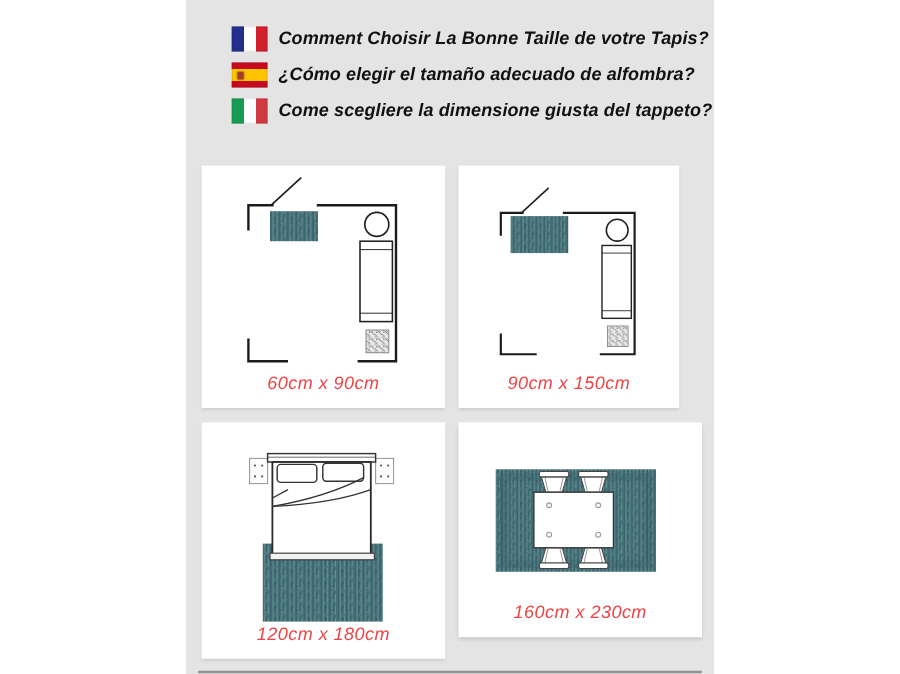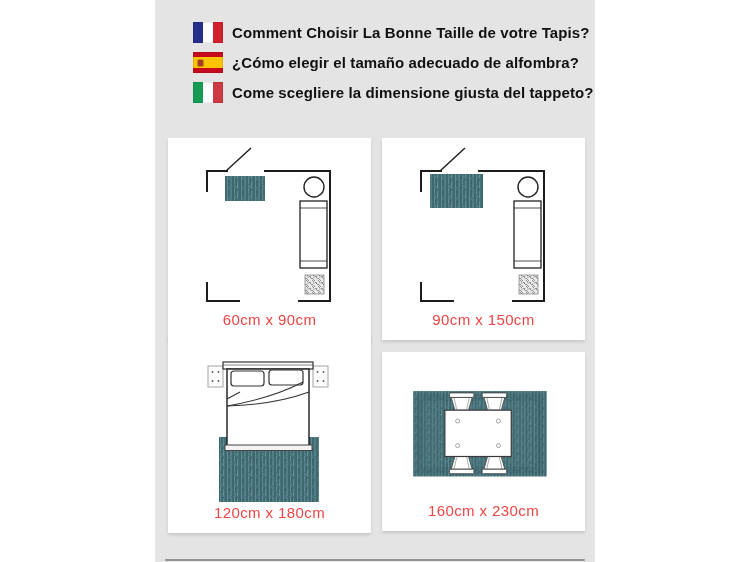--- a/index.html
+++ b/index.html
@@ -4,40 +4,40 @@
 <style>
   :root{
     --canvas-bg:#e4e4e4; --panel-bg:#ffffff; --rug-base:#47737b;
     --rug-dark:#2c535a; --rug-light:#8aabb0; --line:#1c1c1c; --text:#111111;
   }
   *{margin:0;padding:0;box-sizing:border-box;}
   html,body{background:#ffffff;}
   body{width:750px;height:562px;position:relative;overflow:hidden;
        font-family:"Liberation Sans",sans-serif;}
   .content{position:absolute;left:155px;top:0;width:440px;height:562px;
-           background:var(--canvas-bg);}
+           background:var(--canvas-bg);font-style:italic;}
   
   .header{position:absolute;left:38px;top:22px;}
   .header-row{display:flex;align-items:center;height:21px;margin-bottom:9px;}
   .flag{width:30px;height:21px;flex:0 0 30px;margin-right:9px;position:relative;
         box-shadow:0 0 0 1px rgba(0,0,0,0.08) inset;}
   .flag-fr{background:linear-gradient(to right,#232f8b 0 33.4%,#ffffff 33.4% 66.6%,#d0202e 66.6% 100%);}
   .flag-es{background:linear-gradient(to bottom,#c60b1e 0 26%,#ffc400 26% 74%,#c60b1e 74% 100%);}
   .flag-es .emblem{position:absolute;left:5px;top:8px;width:5px;height:6px;
         background:#a63b2a;border-radius:1px;box-shadow:0 0 0 1px rgba(120,60,20,.4);}
   .flag-it{background:linear-gradient(to right,#169b54 0 33.4%,#ffffff 33.4% 66.6%,#cd3a43 66.6% 100%);}
   .flag-de{background:linear-gradient(to bottom,#151515 0 33.4%,#da1111 33.4% 66.6%,#ffce00 66.6% 100%);}
   .header-text{font-size:15px;font-weight:bold;color:var(--text);
                letter-spacing:0.1px;white-space:nowrap;}
   
   .panel{position:absolute;background:var(--panel-bg);
          box-shadow:0 2px 3px rgba(0,0,0,0.13);}
   .panel-tl{left:13px;top:138px;width:203px;height:202px;}
-  .panel-tr{left:227px;top:138px;width:203px;height:202px;padding-left:33px;}
-  .panel-bl{left:13px;top:336px;width:203px;height:197px;}
+  .panel-tr{left:227px;top:138px;width:184px;height:202px;padding-left:33px;}
+  .panel-bl{left:13px;top:352px;width:203px;height:197px;}
   .panel-br{left:227px;top:352px;width:203px;height:179px;}
   .panel svg{position:absolute;left:0;top:0;width:100%;height:100%;display:block;}
   .panel-label{position:absolute;left:0;right:0;bottom:12px;text-align:center;
                font-size:15px;letter-spacing:0.4px;color:#ef4444;}
   .bottom-divider{position:absolute;left:10px;right:10px;bottom:1px;height:2px;
                   background:#4f4f4f;opacity:0.55;border-radius:2px;}
 </style>
 </head>
 <body>
 

